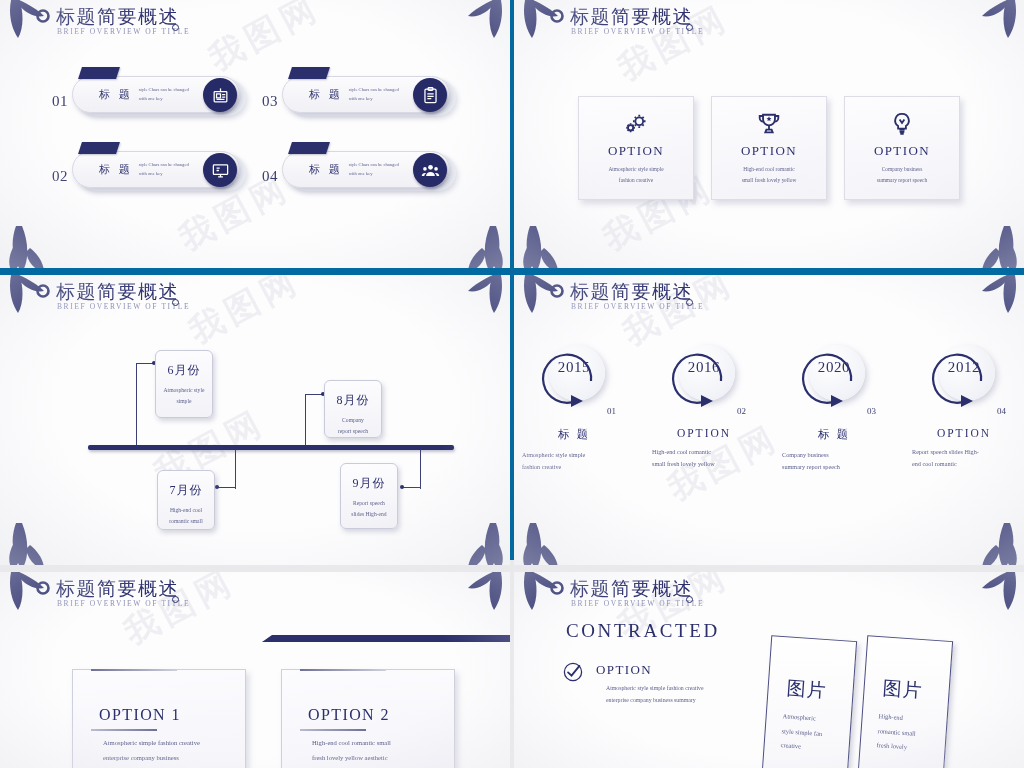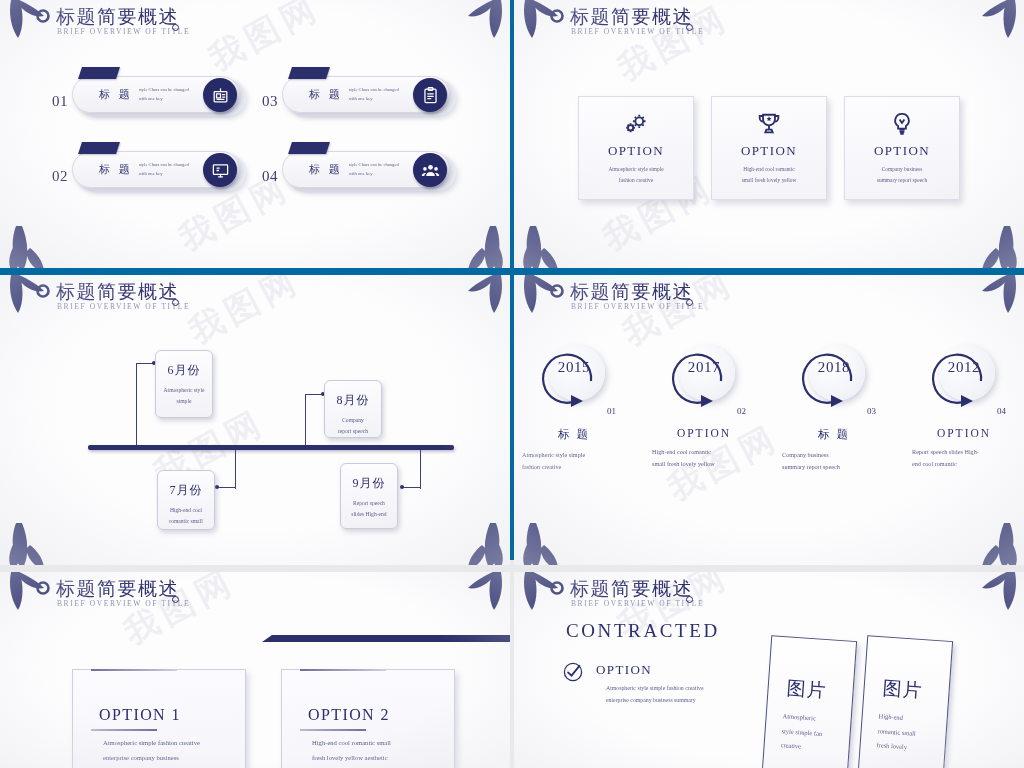--- a/index.html
+++ b/index.html
@@ -570,36 +570,36 @@
         <div class="yr-desc" style="margin-top:0">fashion creative</div>
       </div>
 
       <div class="yr-col">
         <div class="yr-circ">
           <div class="inner"></div>
           <svg viewBox="0 0 72 78">
             <path d="M53 44 A24 24 0 1 0 38 64" fill="none" stroke="#2b2f6b" stroke-width="2.2"></path>
             <path d="M33 58 l12 6 -12 6 z" fill="#2b2f6b"></path>
           </svg>
-          <div class="year">2017</div>
+          <div class="year">2016</div>
           <div class="yr-num">02</div>
         </div>
         <div class="yr-title">OPTION</div>
         <div class="yr-desc">High-end cool romantic</div>
         <div class="yr-desc" style="margin-top:0">small fresh lovely yellow</div>
       </div>
 
       <div class="yr-col">
         <div class="yr-circ">
           <div class="inner"></div>
           <svg viewBox="0 0 72 78">
             <path d="M53 44 A24 24 0 1 0 38 64" fill="none" stroke="#2b2f6b" stroke-width="2.2"></path>
             <path d="M33 58 l12 6 -12 6 z" fill="#2b2f6b"></path>
           </svg>
-          <div class="year">2018</div>
+          <div class="year">2020</div>
           <div class="yr-num">03</div>
         </div>
         <div class="yr-title">标 题</div>
         <div class="yr-desc">Company business</div>
         <div class="yr-desc" style="margin-top:0">summary report speech</div>
       </div>
 
       <div class="yr-col">
         <div class="yr-circ">
           <div class="inner"></div>

